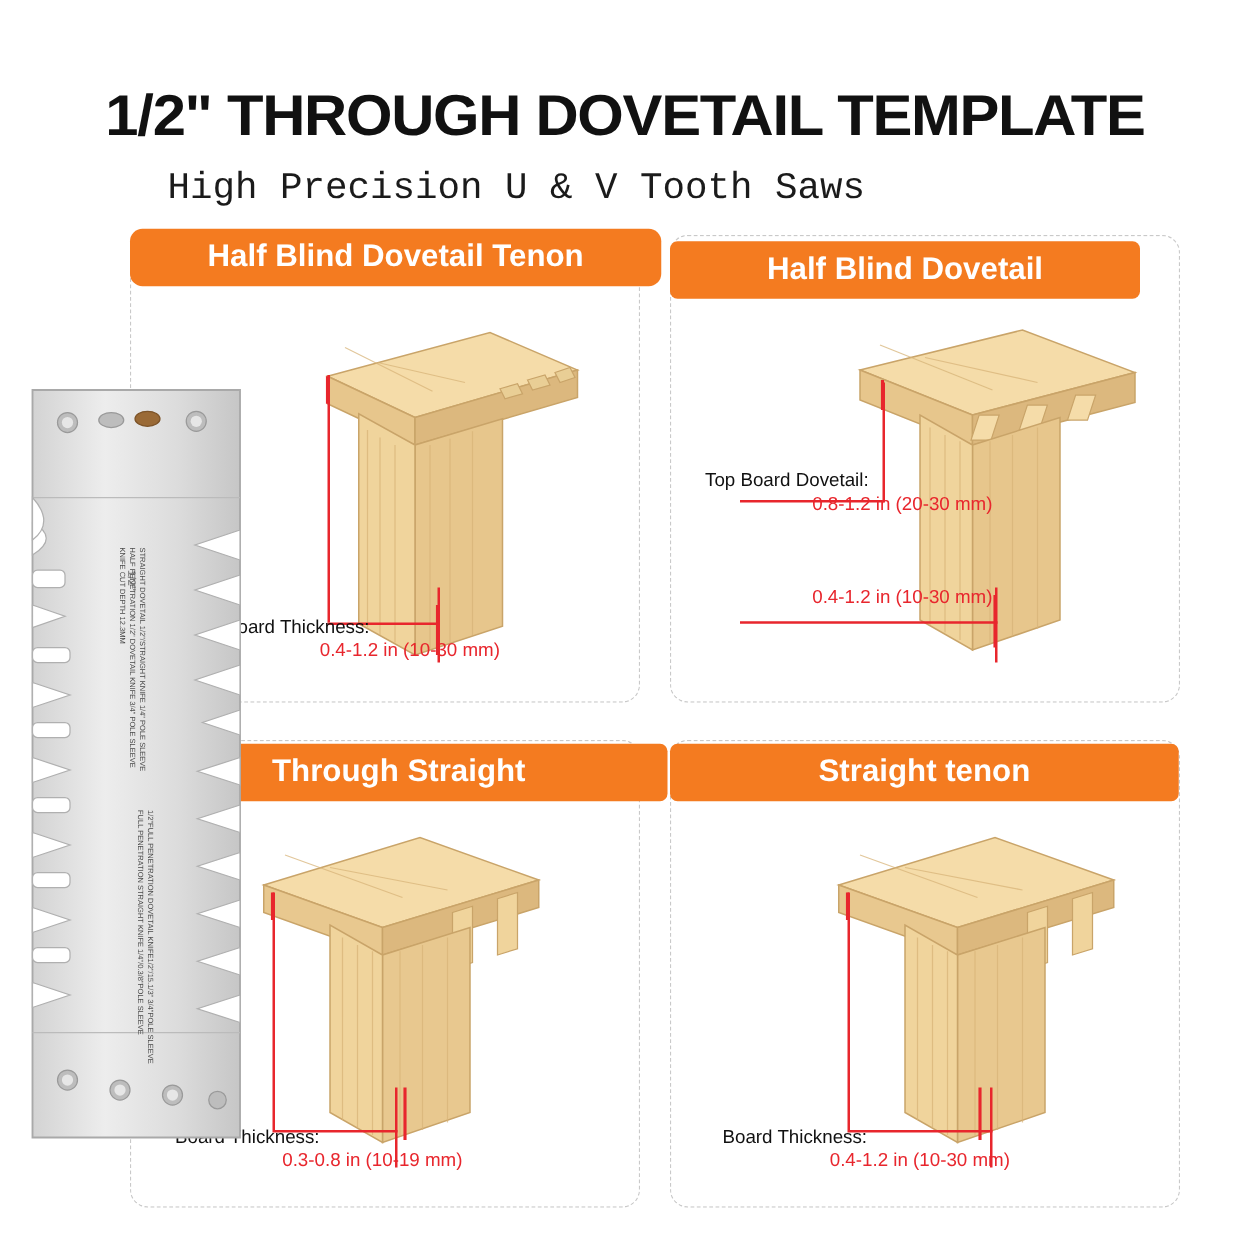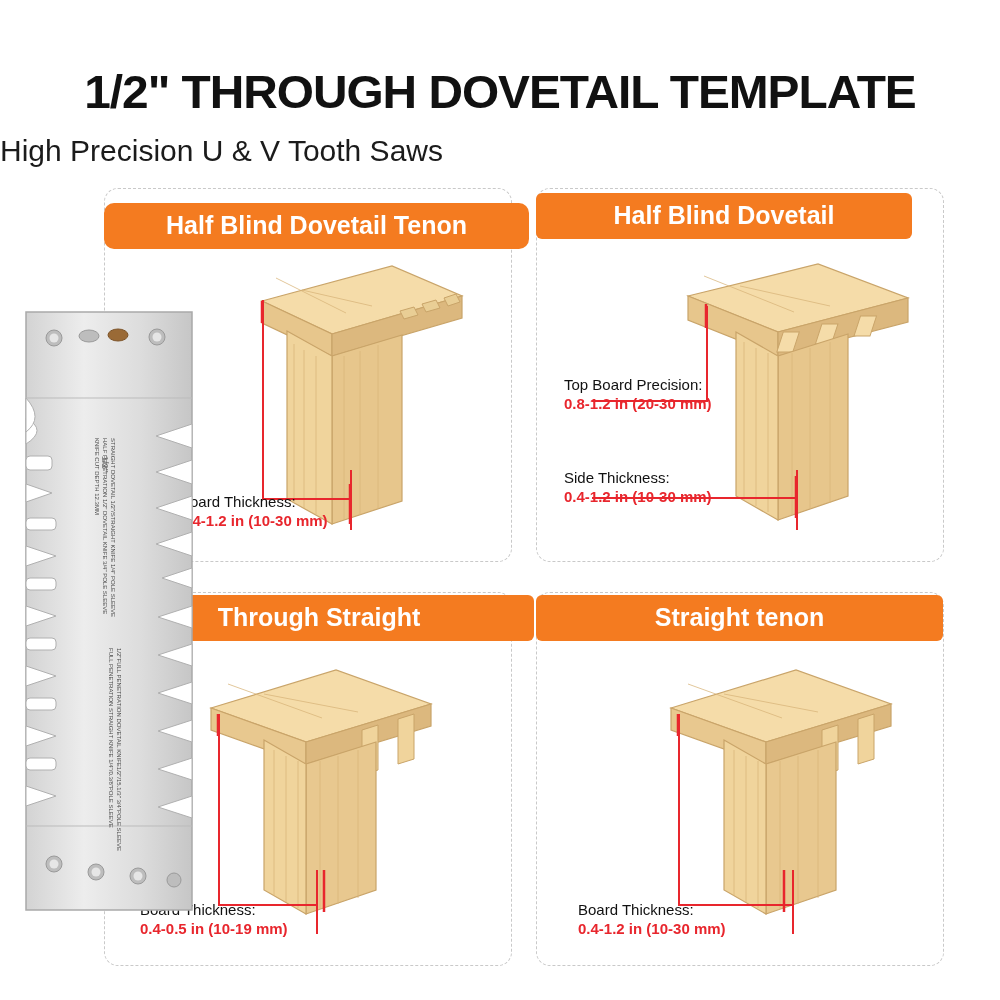--- a/index.html
+++ b/index.html
@@ -18,22 +18,24 @@
     text-align:center;
     font-size:46px;line-height:52px;
     font-weight:bold;
     letter-spacing:-1px;
     color:#111111;
     font-family:"Liberation Sans", sans-serif;
     transform:scaleX(1.04);
   }
   .subtitle{
     position:absolute;top:132px;left:0;width:826px;
+    text-align:center;
     font-size:30px;line-height:38px;
     color:#1b1b1b;
+    font-family:Liberation Mono, monospace;
   }
 
   
   .panel{
     position:absolute;
     border:1px dashed #c9c9c9;
     border-radius:14px;
     background:#fff;
   }
   .p-tl{left:104px;top:188px;width:406px;height:372px;}
@@ -45,31 +47,31 @@
   .ribbon{
     position:absolute;
     height:46px;
     background:#F47B20;
     color:#ffffff;
     font-size:25px;
     font-weight:bold;
     display:flex;align-items:center;justify-content:center;
     border-radius:6px 6px 6px 6px;
   }
-  .ribbon.r-tl{left:104px;top:203px;width:425px;
+  .ribbon.r-tl{left:104px;top:183px;width:425px;
     border-radius:10px 10px 10px 10px;}
   .ribbon.r-tr{left:536px;top:193px;width:376px;}
   .ribbon.r-bl{left:104px;top:595px;width:430px;}
   .ribbon.r-br{left:536px;top:595px;width:407px;}
   .ribbon span{transform:translateY(-1px);}
 
   
   .callout{position:absolute;font-size:15px;line-height:19px;color:#111;}
   .callout .l1{color:#111111;font-weight:normal;}
-  .callout .l2{color:#E8262D;font-weight:bold;}
+  .callout .l2{color:#E8262D;font-weight:normal;text-align:right;}
 
   
   .rl{position:absolute;background:#E8262D;}
   .rl.h{height:2px;}
   .rl.v{width:2px;}
 
   
   svg{display:block;}
   .art{position:absolute;}
 
@@ -178,28 +180,27 @@
         <line x1="92" y1="30" x2="182" y2="50"></line>
       </g>
       <line x1="58" y1="48" x2="58" y2="72" stroke="#E8262D" stroke-width="2.5"></line>
       <line x1="148" y1="220" x2="148" y2="262" stroke="#E8262D" stroke-width="2.5"></line>
     </svg>
   </div>
 
   <div class="rl h" style="left:592px;top:400px;width:114px;"></div>
   <div class="rl v" style="left:706px;top:306px;height:96px;"></div>
   <div class="callout" style="left:564px;top:375px;width:230px;">
-    <div class="l1">Top Board Precision:</div>
+    <div class="l1">Top Board Dovetail:</div>
     <div class="l2">0.8-1.2 in (20-30 mm)</div>
   </div>
 
   <div class="rl h" style="left:592px;top:497px;width:206px;"></div>
   <div class="rl v" style="left:796px;top:470px;height:60px;"></div>
   <div class="callout" style="left:564px;top:468px;width:230px;">
-    <div class="l1">Side Thickness:</div>
     <div class="l2">0.4-1.2 in (10-30 mm)</div>
   </div>
 
   <div class="art" style="left:186px;top:658px;">
     <svg width="300" height="280" viewBox="0 0 300 280">
 
       <polygon points="25,50 150,12 245,46 120,84" fill="#F5DCA9" stroke="#C9A469" stroke-width="1.2"></polygon>
       <polygon points="25,50 120,84 120,106 25,72" fill="#E8C88F" stroke="#C9A469" stroke-width="1.2"></polygon>
       <polygon points="120,84 245,46 245,68 120,106" fill="#DCB87E" stroke="#C9A469" stroke-width="1.2"></polygon>
 
@@ -222,21 +223,21 @@
       </g>
       <line x1="32" y1="56" x2="32" y2="78" stroke="#E8262D" stroke-width="2.5"></line>
       <line x1="138" y1="212" x2="138" y2="254" stroke="#E8262D" stroke-width="2.5"></line>
     </svg>
   </div>
   <div class="rl v" style="left:218px;top:714px;height:190px;"></div>
   <div class="rl h" style="left:218px;top:904px;width:100px;"></div>
   <div class="rl v" style="left:316px;top:870px;height:64px;"></div>
   <div class="callout" style="left:140px;top:900px;width:230px;">
     <div class="l1">Board Thickness:</div>
-    <div class="l2">0.4-0.5 in (10-19 mm)</div>
+    <div class="l2">0.3-0.8 in (10-19 mm)</div>
   </div>
 
   <div class="art" style="left:636px;top:658px;">
     <svg width="300" height="280" viewBox="0 0 300 280">
       <polygon points="35,50 160,12 255,46 130,84" fill="#F5DCA9" stroke="#C9A469" stroke-width="1.2"></polygon>
       <polygon points="35,50 130,84 130,106 35,72" fill="#E8C88F" stroke="#C9A469" stroke-width="1.2"></polygon>
       <polygon points="130,84 255,46 255,68 130,106" fill="#DCB87E" stroke="#C9A469" stroke-width="1.2"></polygon>
 
       <g fill="#F0D49C" stroke="#C9A469" stroke-width="1">
         <polygon points="186,72 202,67 202,112 186,117"></polygon>

